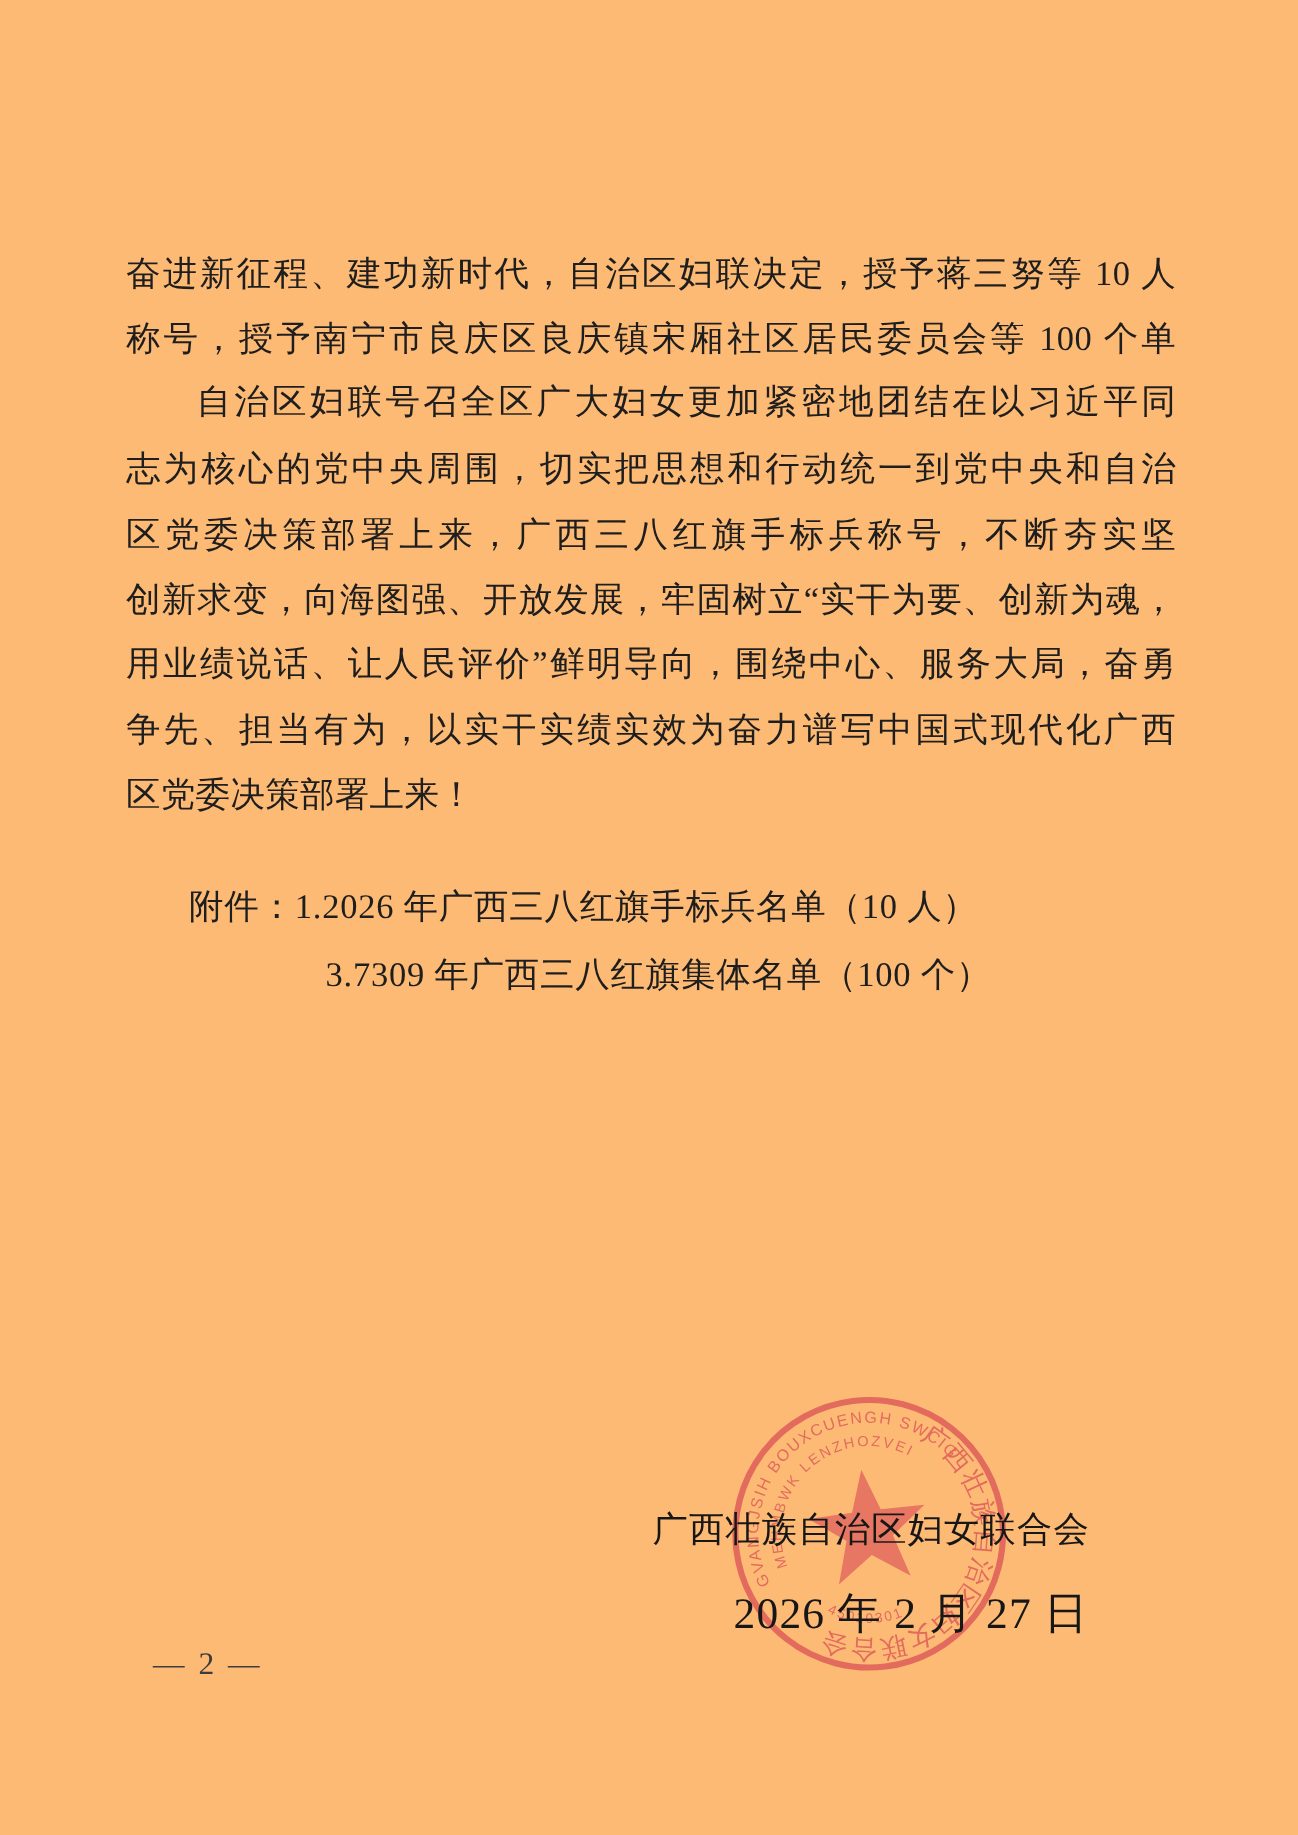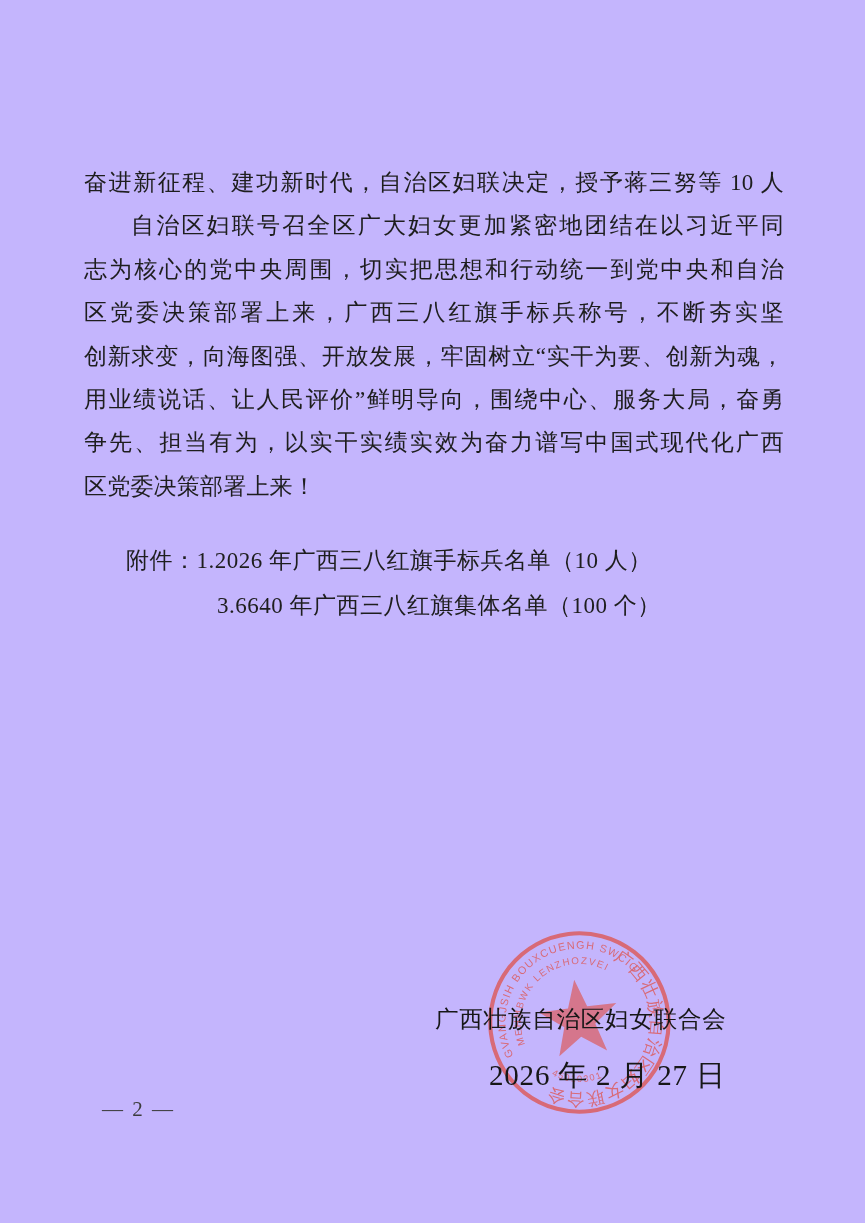--- a/index.html
+++ b/index.html
@@ -3,33 +3,33 @@
 <meta charset="utf-8">
 <style>
   html, body { margin:0; padding:0; }
   body {
     width:865px; height:1223px; background:#ffffff;
     font-family:"Liberation Serif","DejaVu Serif",serif;
     position:relative; overflow:hidden;
     color:#1f1f1f;
   }
   .page {
-    position:absolute; inset:0; background:#c4b5fd;
+    position:absolute; inset:0; background:#fdba74;
   }
   .doc-body {
     position:absolute; left:84px; top:161px; width:700px;
   }
   .line {
     font-size:23px; line-height:43.4px; height:43.4px;
     text-align:justify; text-align-last:justify;
     color:#1e1e1e; letter-spacing:0.2px;
   }
   .line.tight { letter-spacing:-1.6px; }
   .line.para-end { text-align-last:left; }
-  .line.indent { text-indent:47px; }
+  .line.indent { text-indent:47px;font-family:Liberation Mono, monospace; }
   .attachment { margin-top:30px; }
   .att-row {
     font-size:23px; line-height:45px; height:45px;
     color:#1e1e1e; letter-spacing:0.5px;
   }
   .att-row.first { margin-left:42px; }
   .att-row.rest  { margin-left:133px; }
   .att-label { display:inline-block; }
   .signature-org {
     position:absolute; left:435px; top:1003px;
@@ -51,35 +51,36 @@
     pointer-events:none;
   }
 </style>
 </head>
 <body>
 
 <div class="page">
 
   <div class="doc-body">
     <div class="line">奋进新征程、建功新时代，自治区妇联决定，授予蒋三努等 10 人</div>
+    <div class="line">称号，授予南宁市良庆区良庆镇宋厢社区居民委员会等 100 个单</div>
 
     <div class="line indent">自治区妇联号召全区广大妇女更加紧密地团结在以习近平同</div>
     <div class="line">志为核心的党中央周围，切实把思想和行动统一到党中央和自治</div>
     <div class="line">区党委决策部署上来，广西三八红旗手标兵称号，不断夯实坚</div>
     <div class="line">创新求变，向海图强、开放发展，牢固树立“实干为要、创新为魂，</div>
     <div class="line">用业绩说话、让人民评价”鲜明导向，围绕中心、服务大局，奋勇</div>
     <div class="line">争先、担当有为，以实干实绩实效为奋力谱写中国式现代化广西</div>
     <div class="line para-end">区党委决策部署上来！</div>
 
     <div class="attachment">
       <div class="att-row first">
         <span class="att-label">附件：</span><span>1.2026 年广西三八红旗手标兵名单（10 人）</span>
       </div>
       <div class="att-row rest">
-        <span>3.6640 年广西三八红旗集体名单（100 个）</span>
+        <span>3.7309 年广西三八红旗集体名单（100 个）</span>
       </div>
     </div>
   </div>
 
   <svg class="seal" viewBox="0 0 200 185">
     <g fill="#dd5a5a">
       <circle cx="100" cy="92" r="87" fill="none" stroke="#dd5a5a" stroke-width="4"></circle>
       <polygon opacity="0.85" points="100,50 109.4,77.1 138,77.6 115.2,94.9 123.5,122.4 100,106 76.5,122.4 84.8,94.9 62,77.6 90.6,77.1"></polygon>
       <defs>
         <path id="arcOuter" d="M 32.3 116.6 A 72 72 0 0 1 159 50.7" fill="none"></path>

